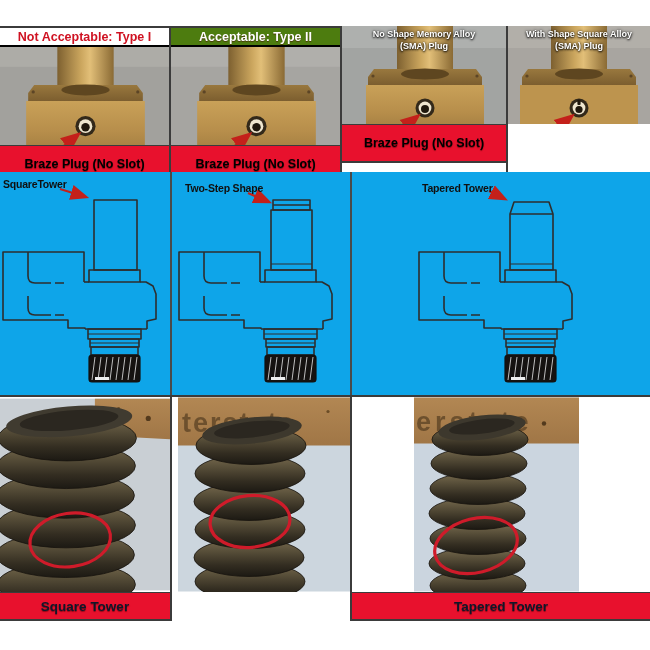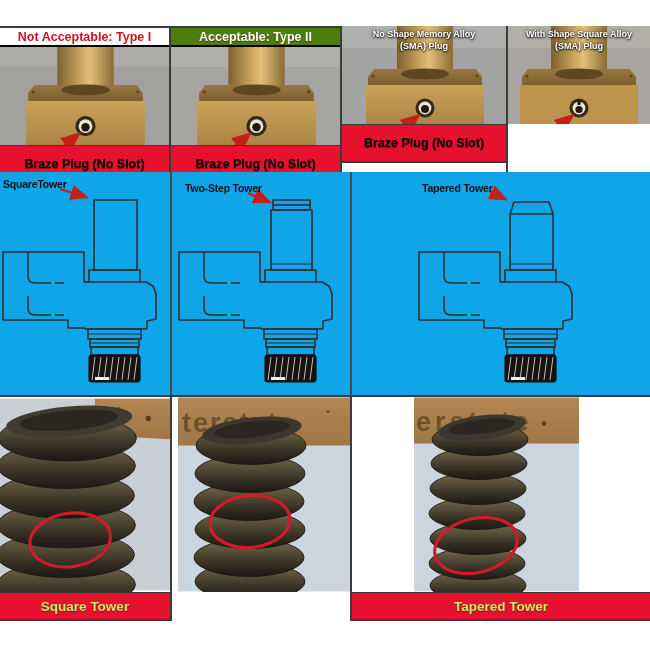--- a/index.html
+++ b/index.html
@@ -30,21 +30,21 @@
   .mlabel{position:absolute;font-weight:bold;font-size:10.5px;color:#101010;letter-spacing:-.2px;white-space:nowrap}
   .drawing{display:block;margin:0 auto}
 
   
   .bottom{position:absolute;top:395px;left:0;width:650px;height:226px;border-top:2px solid #3b3b3b;
           display:grid;grid-template-columns:172px 180px 298px;background:#fff}
   .bcol{position:relative}
   .bcol.sep{border-right:2px solid #3b3b3b}
   .bphoto{height:195px;position:relative;overflow:hidden}
   .bphoto svg{display:block}
-  .blabel{height:29px;background:#e8112d;color:#bef264;font-weight:bold;font-size:13.5px;display:flex;align-items:center;
+  .blabel{height:29px;background:#e8112d;color:#0f172a;font-weight:bold;font-size:13.5px;display:flex;align-items:center;
           justify-content:center;border-top:1px solid #3b3b3b;border-bottom:2px solid #3b3b3b;
           text-shadow:0 1px 1px rgba(70,0,0,.55)}
   .hiddefs{position:absolute;width:0;height:0}
 </style>
 </head>
 <body>
 
 <svg class="hiddefs" aria-hidden="true">
   <defs>
     <linearGradient id="cyl" x1="0" y1="0" x2="1" y2="0">
@@ -214,21 +214,21 @@
             <line x1="128" y1="208" x2="131" y2="185"></line>
               <line x1="134" y1="208" x2="137" y2="185"></line>
           </g>
           <rect x="95" y="205" width="14" height="3" fill="#eee"></rect>
         </g>
         <line x1="60" y1="17" x2="86" y2="25" stroke="#c4201a" stroke-width="2.2" marker-end="url(#ah)"></line>
       </svg>
     </div>
 
     <div class="mcol sep">
-      <span class="mlabel" style="left:13px;top:10px">Two-Step Tower</span>
+      <span class="mlabel" style="left:13px;top:10px">Two-Step Shape</span>
       <svg class="drawing" width="170" height="223" viewBox="0 0 170 223">
         <g fill="none" stroke="#2e2e2e" stroke-width="1.6" stroke-linejoin="round">
           <g>
             <rect x="95" y="38" width="41" height="60"></rect>
             <rect x="97" y="28" width="37" height="10"></rect>
             <line x1="97" y1="33" x2="134" y2="33"></line>
             <line x1="95" y1="92" x2="136" y2="92" stroke-width="1.2"></line>
           </g>
           <rect x="89" y="98" width="51" height="12"></rect>
           <path d="M84,110 L84,80 L3,80 L3,148 L68,148 L68,156 L85,156 L85,157"></path>

